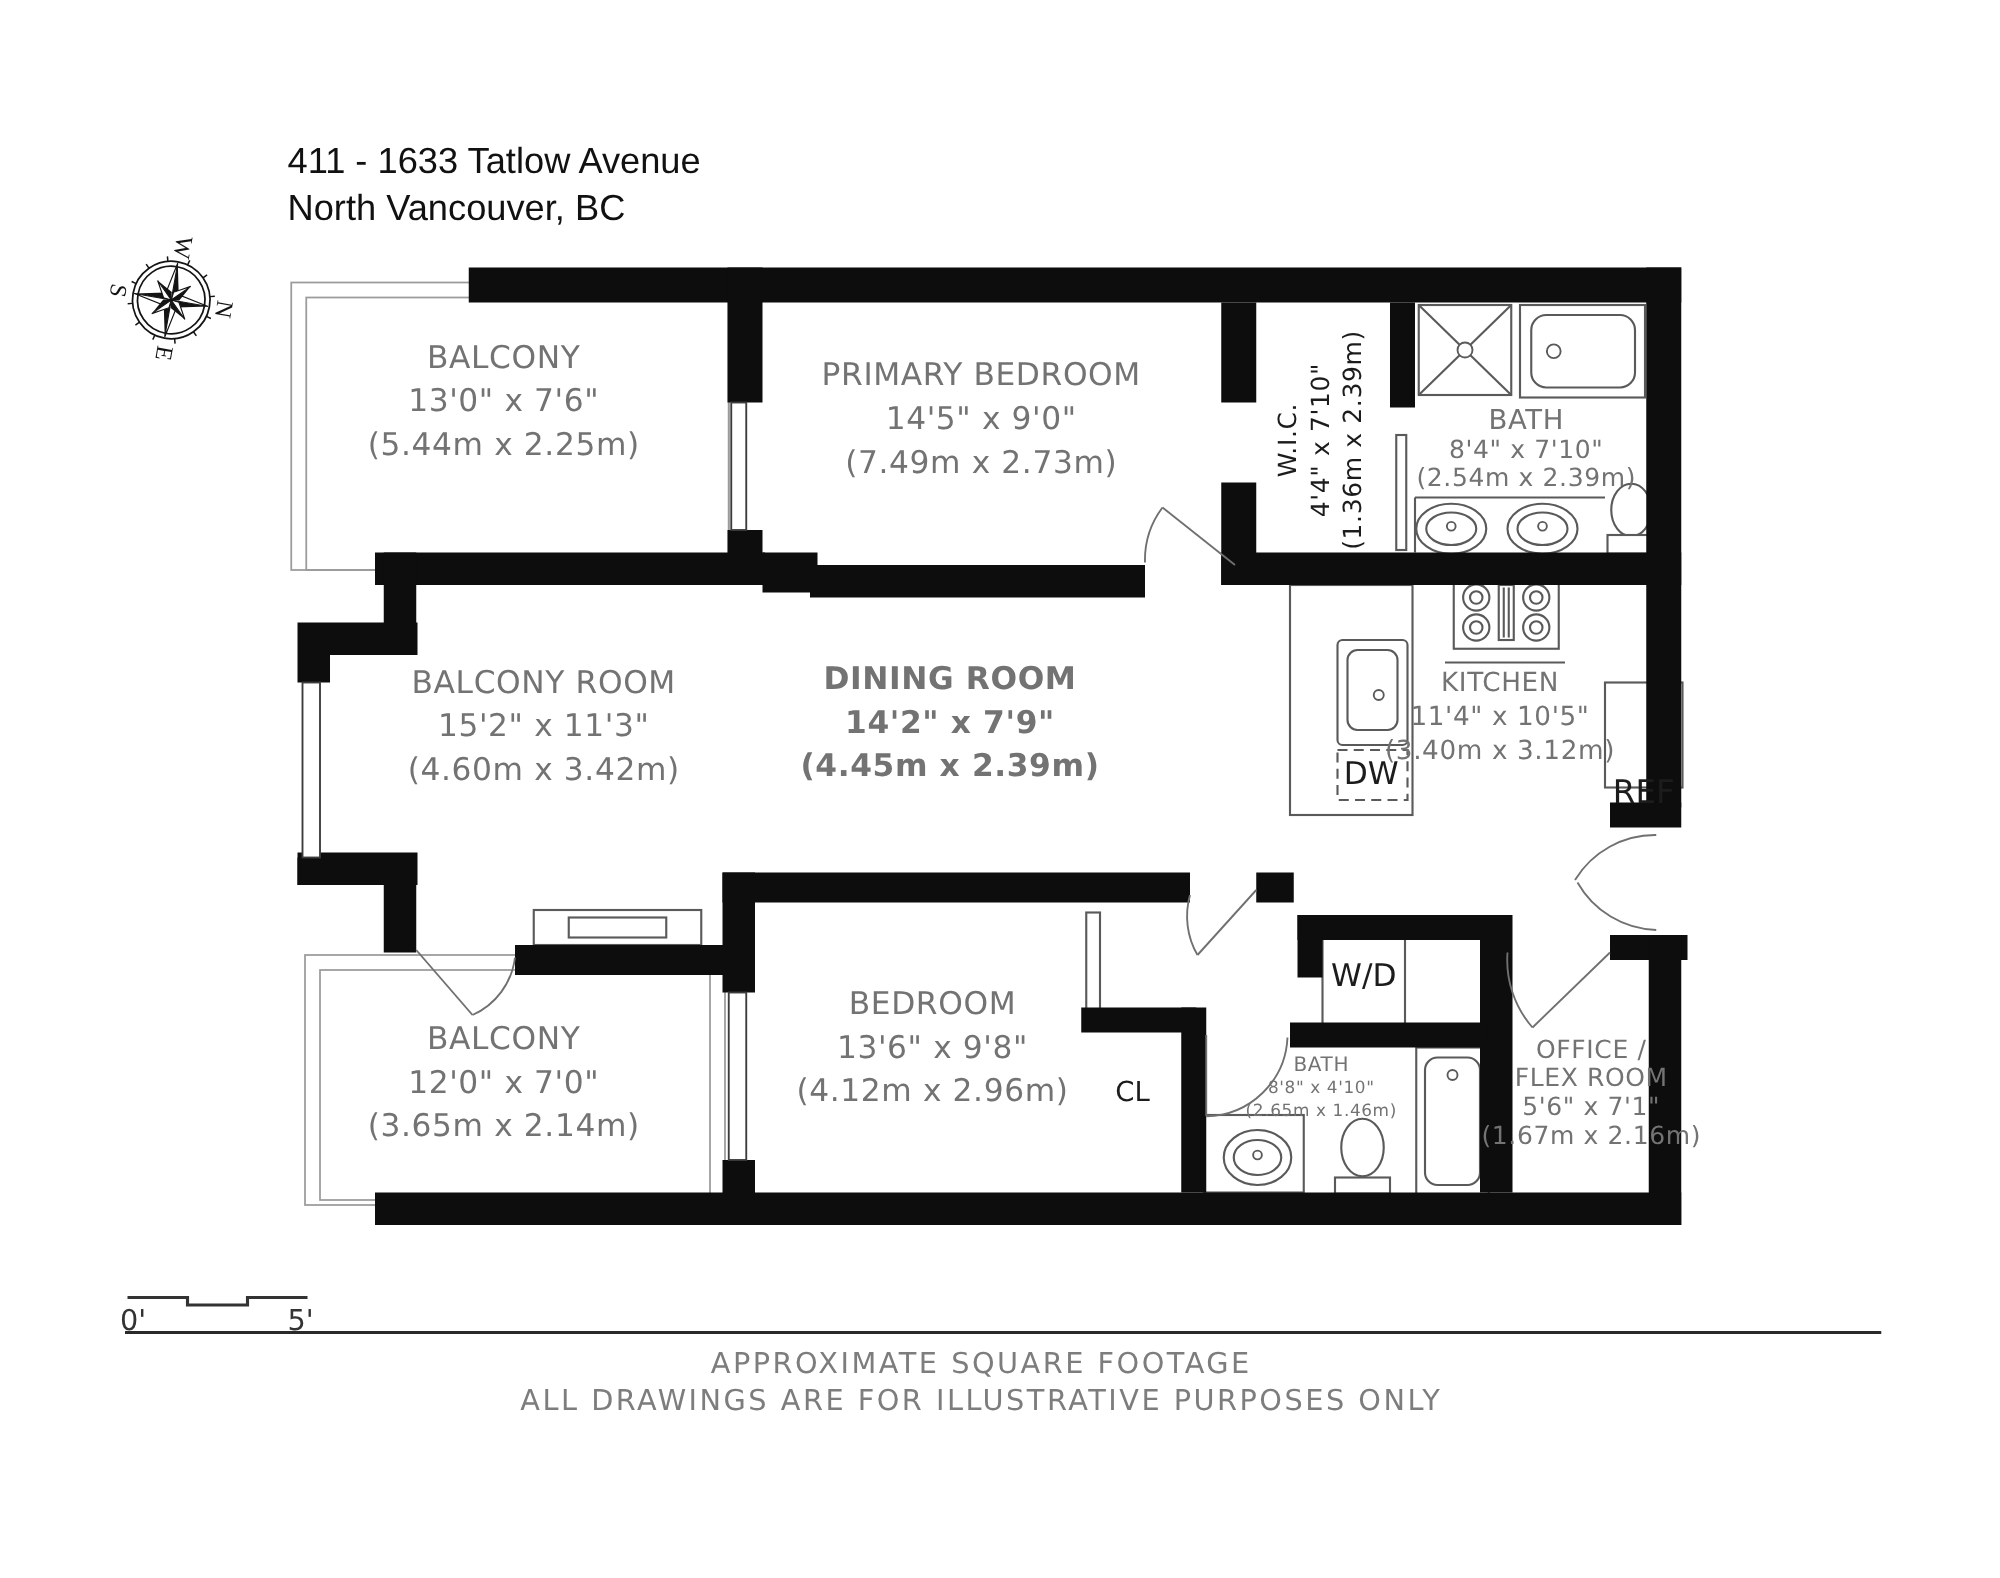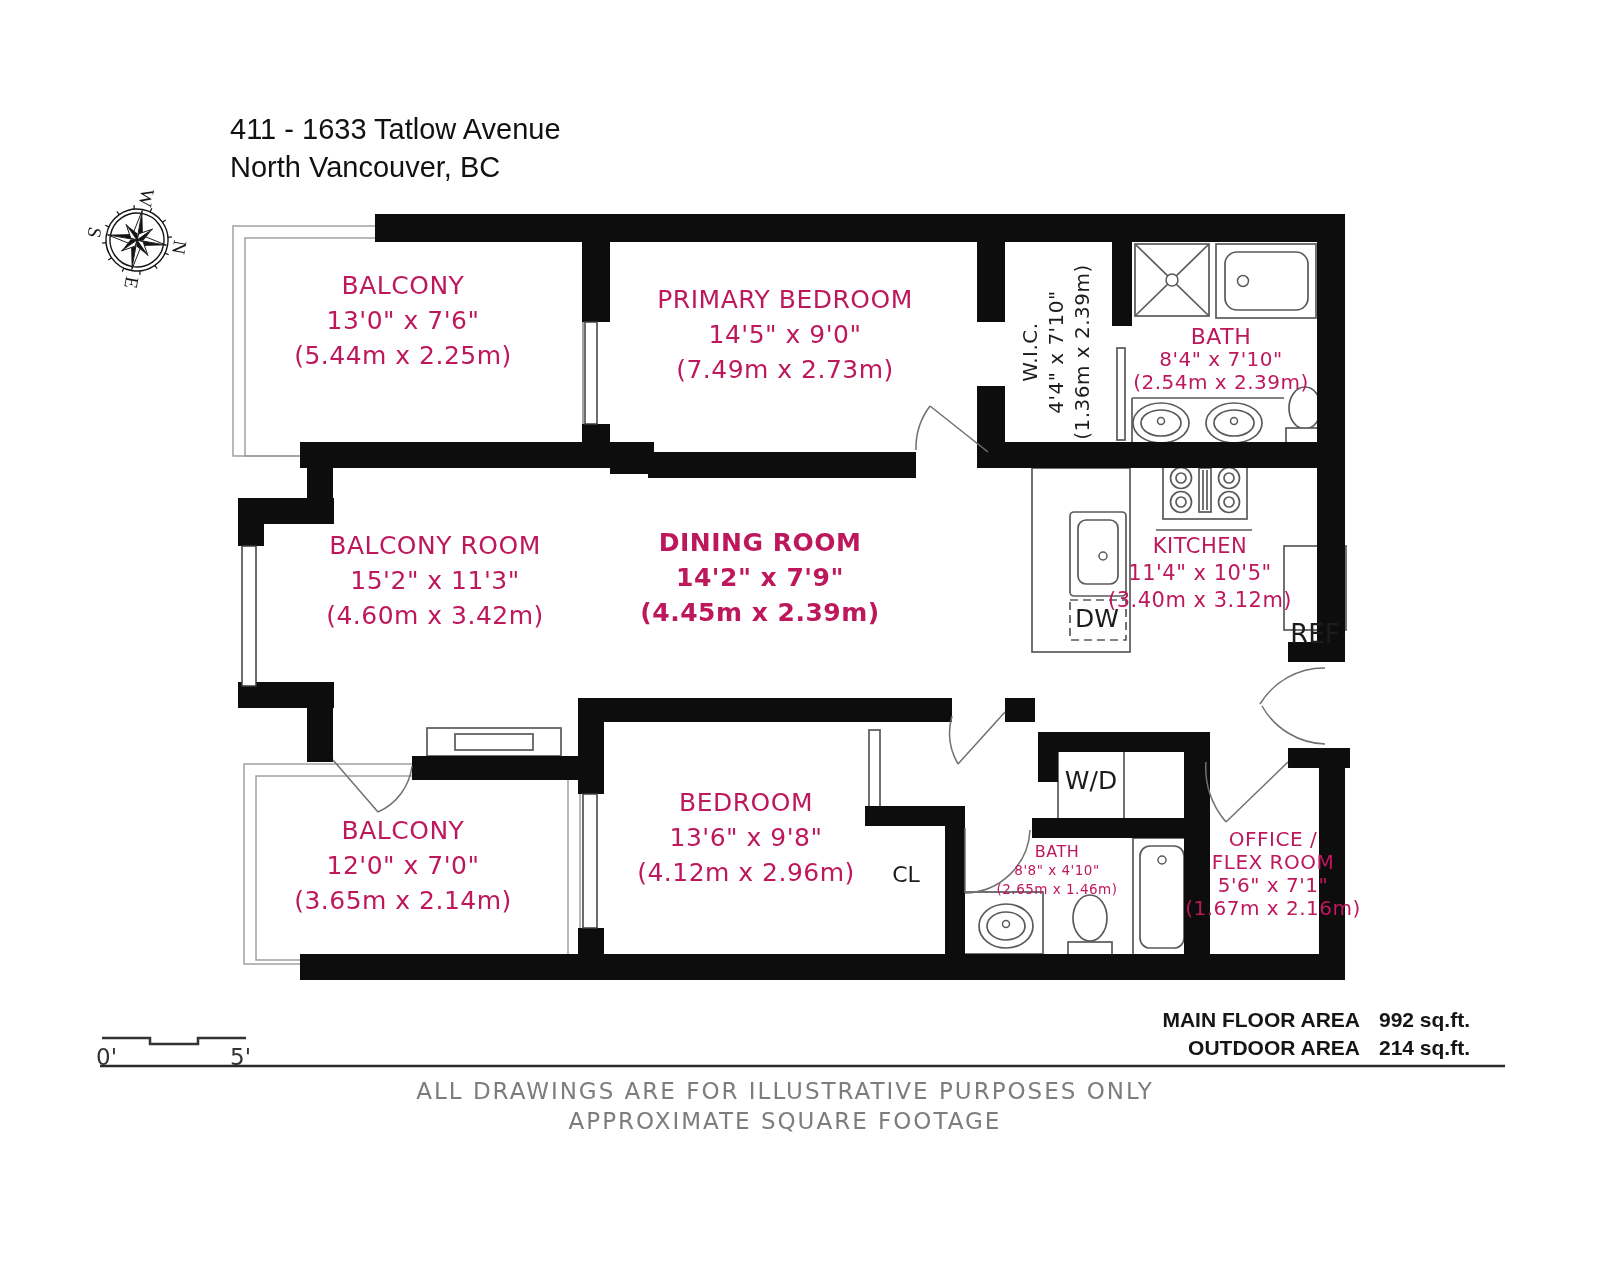--- a/index.html
+++ b/index.html
@@ -12,21 +12,21 @@
   .rail{fill:none;stroke:#9b9b9b;stroke-width:1.4;}
   .arc{fill:none;stroke:#707070;stroke-width:1.5;}
   .win{fill:#ffffff;stroke:#3c3c3c;stroke-width:1.5;}
   .dash{fill:#ffffff;stroke:#5a5a5a;stroke-width:1.7;stroke-dasharray:8 5;}
   .dot{fill:#ffffff;stroke:#5a5a5a;stroke-width:1.5;}
   .cmp{stroke:#141414;}
 
   .abs{position:absolute;}
   .title{left:230px;top:110px;font-family:"Liberation Sans",sans-serif;
          font-size:29px;line-height:38px;font-weight:500;color:#111;}
-  .rl{position:absolute;transform:translateX(-50%);text-align:center;color:#be185d;
+  .rl{position:absolute;transform:translateX(-50%);text-align:center;color:#737373;
       letter-spacing:.5px;white-space:nowrap;font-weight:400;}
   .rl-big{font-size:25px;line-height:35px;}
   .rl-kitchen{font-size:21px;line-height:27px;}
   .rl-bath1{font-size:20px;line-height:23px;}
   .rl-bath1 .nm{font-size:22px;}
   .rl-office{font-size:20px;line-height:23px;}
   .rl-bath2{font-size:13.5px;line-height:19px;}
   .rl-bath2 .nm{font-size:16px;}
   .rl-wic{left:1056px;top:352px;transform:translate(-50%,-50%) rotate(-90deg);
           font-size:20px;line-height:26px;position:absolute;text-align:center;
@@ -341,29 +341,19 @@
   </div>
 
   <div class="appl" style="left:1315px;top:571px;font-size:26px;margin-top:48px;">REF</div>
   <div class="appl" style="left:1097px;top:604px;font-size:25px;">DW</div>
   <div class="appl" style="left:1091px;top:766px;font-size:25px;">W/D</div>
   <div class="appl" style="left:906px;top:862px;font-size:22px;">CL</div>
 
   <div class="scale-num" style="left:96px;top:1044px;">0'</div>
   <div class="scale-num" style="left:230px;top:1044px;">5'</div>
 
-  <div class="areas">
-    <div class="arow">
-      <span class="lab">MAIN FLOOR AREA</span>
-      <span class="val">992 sq.ft.</span>
-    </div>
-    <div class="arow">
-      <span class="lab">OUTDOOR AREA</span>
-      <span class="val">214 sq.ft.</span>
-    </div>
-  </div>
 
   <div class="footer">
+    <div>APPROXIMATE SQUARE FOOTAGE</div>
     <div>ALL DRAWINGS ARE FOR ILLUSTRATIVE PURPOSES ONLY</div>
-    <div>APPROXIMATE SQUARE FOOTAGE</div>
   </div>
 
 </div>
 
 </body></html>

